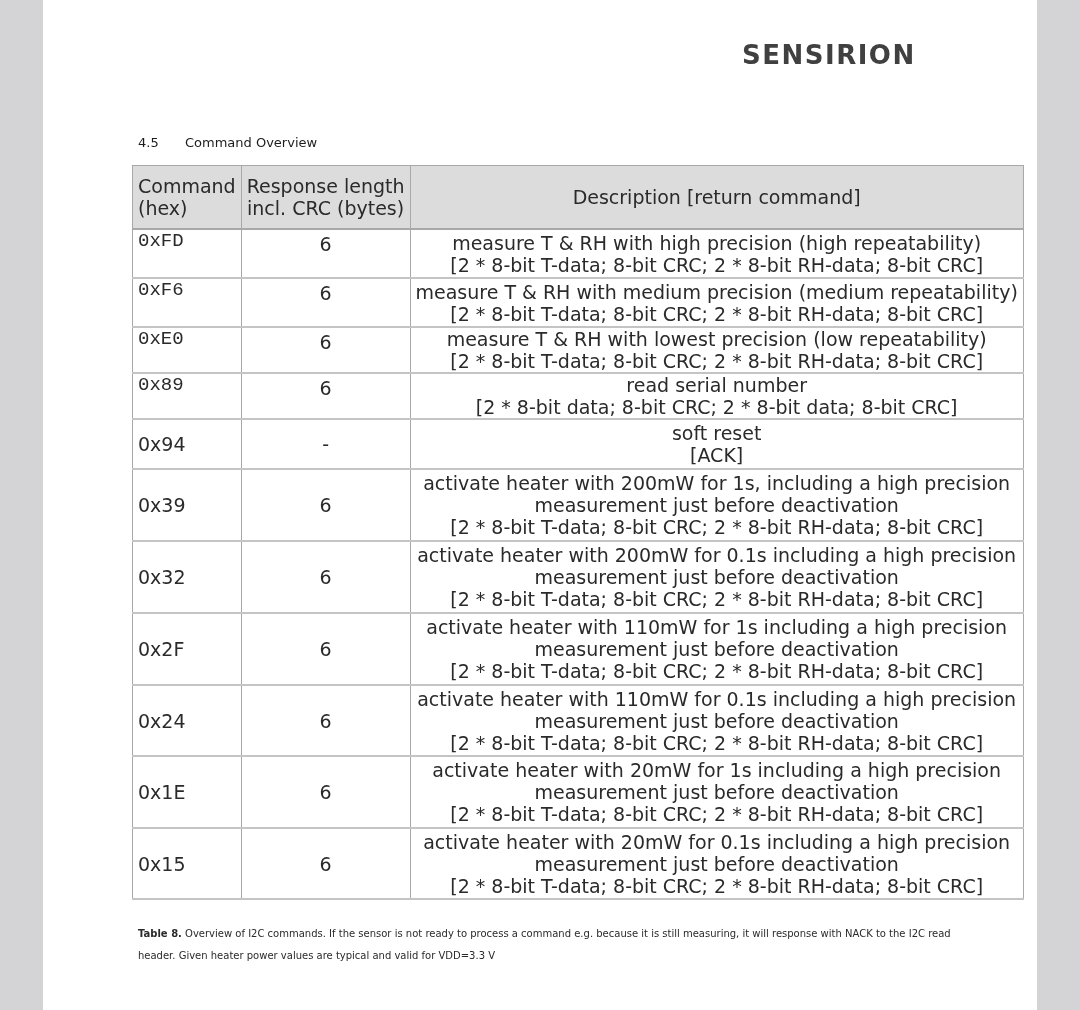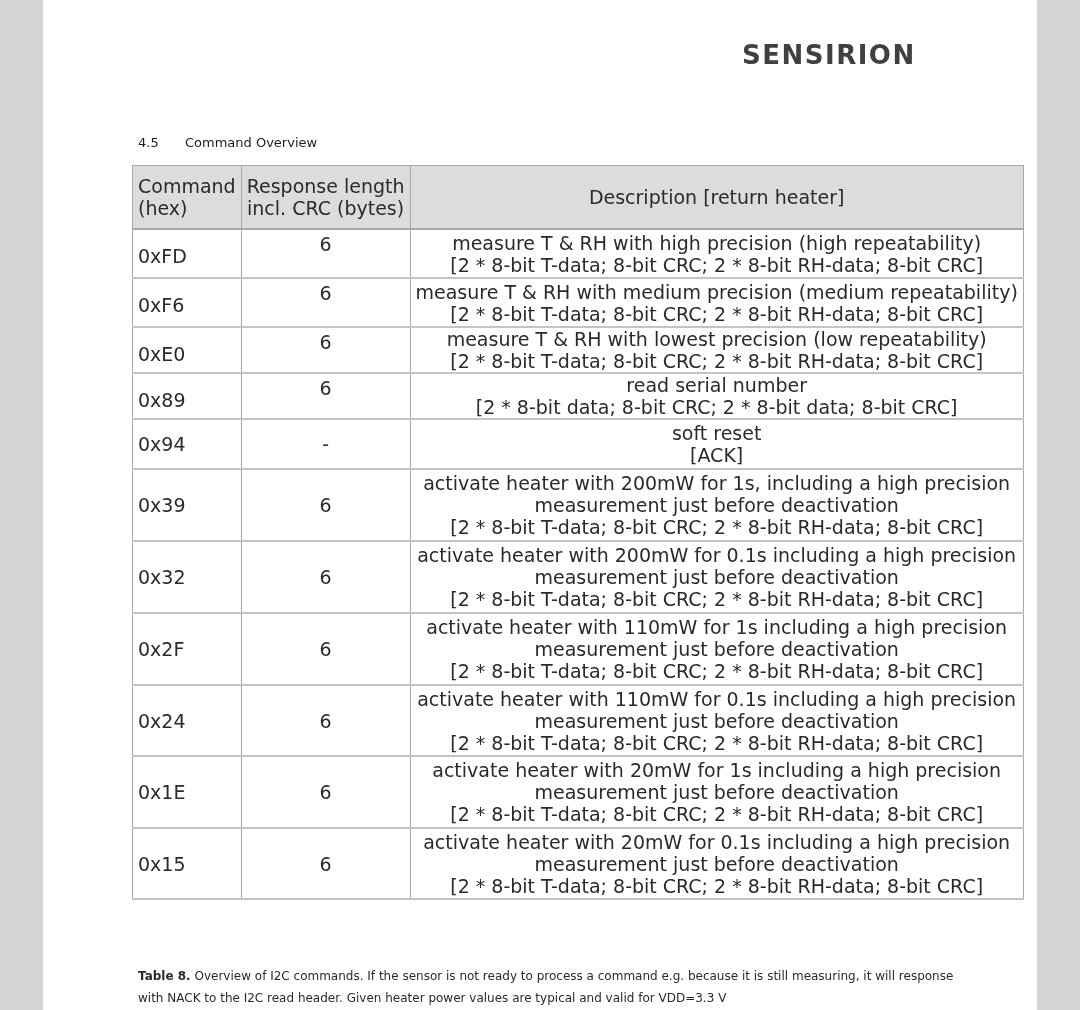--- a/index.html
+++ b/index.html
@@ -37,25 +37,25 @@
   }
   table.cmd th {
     background: #dcdcdc; font-weight: normal; height: 62px;
     border-bottom: 2px solid #a8a8a8;
   }
   table.cmd tr.body-row td { border-bottom: 2px solid #c4c4c4; }
   .col-cmd { width: 96px; text-align: left; }
   .col-len { width: 131px; text-align: center; }
   .col-desc { text-align: center; }
   th.col-cmd { text-align: left; }
-  td.col-cmd.top { vertical-align: top; padding-top: 15px; }
+  td.col-cmd.top { vertical-align: top; padding-top: 0; font-family: Liberation Mono, monospace; }
   .desc-line { display: block; white-space: nowrap; }
   .caption {
-    position: absolute; left: 138px; top: 965px; width: 820px;
-    font-size: 12px; line-height: 22px; color: #2a2a2a;
+    position: absolute; left: 138px; top: 923px; width: 820px;
+    font-size: 10px; line-height: 22px; color: #2a2a2a;
     font-family: "DejaVu Sans", sans-serif;
   }
   .caption b { font-weight: bold; }
 </style>
 </head>
 <body>
 
 <div class="page"></div>
 
 <div class="logo">SENSIRION</div>
@@ -68,21 +68,21 @@
   <thead>
     <tr>
       <th class="col-cmd">
         <span class="desc-line">Command</span>
         <span class="desc-line">(hex)</span>
       </th>
       <th class="col-len">
         <span class="desc-line">Response length</span>
         <span class="desc-line">incl. CRC (bytes)</span>
       </th>
-      <th class="col-desc">Description [return heater]</th>
+      <th class="col-desc">Description [return command]</th>
     </tr>
   </thead>
   <tbody id="table-body">
       <tr class="body-row" style="height: 49px;">
         <td class="col-cmd top">0xFD</td>
         <td class="col-len top" style="vertical-align: top; padding-top: 3px;">6</td>
         <td class="col-desc">
           <span class="desc-line">measure T &amp; RH with high precision (high repeatability)</span>
           <span class="desc-line">[2 * 8-bit T-data; 8-bit CRC; 2 * 8-bit RH-data; 8-bit CRC]</span>
         </td>

